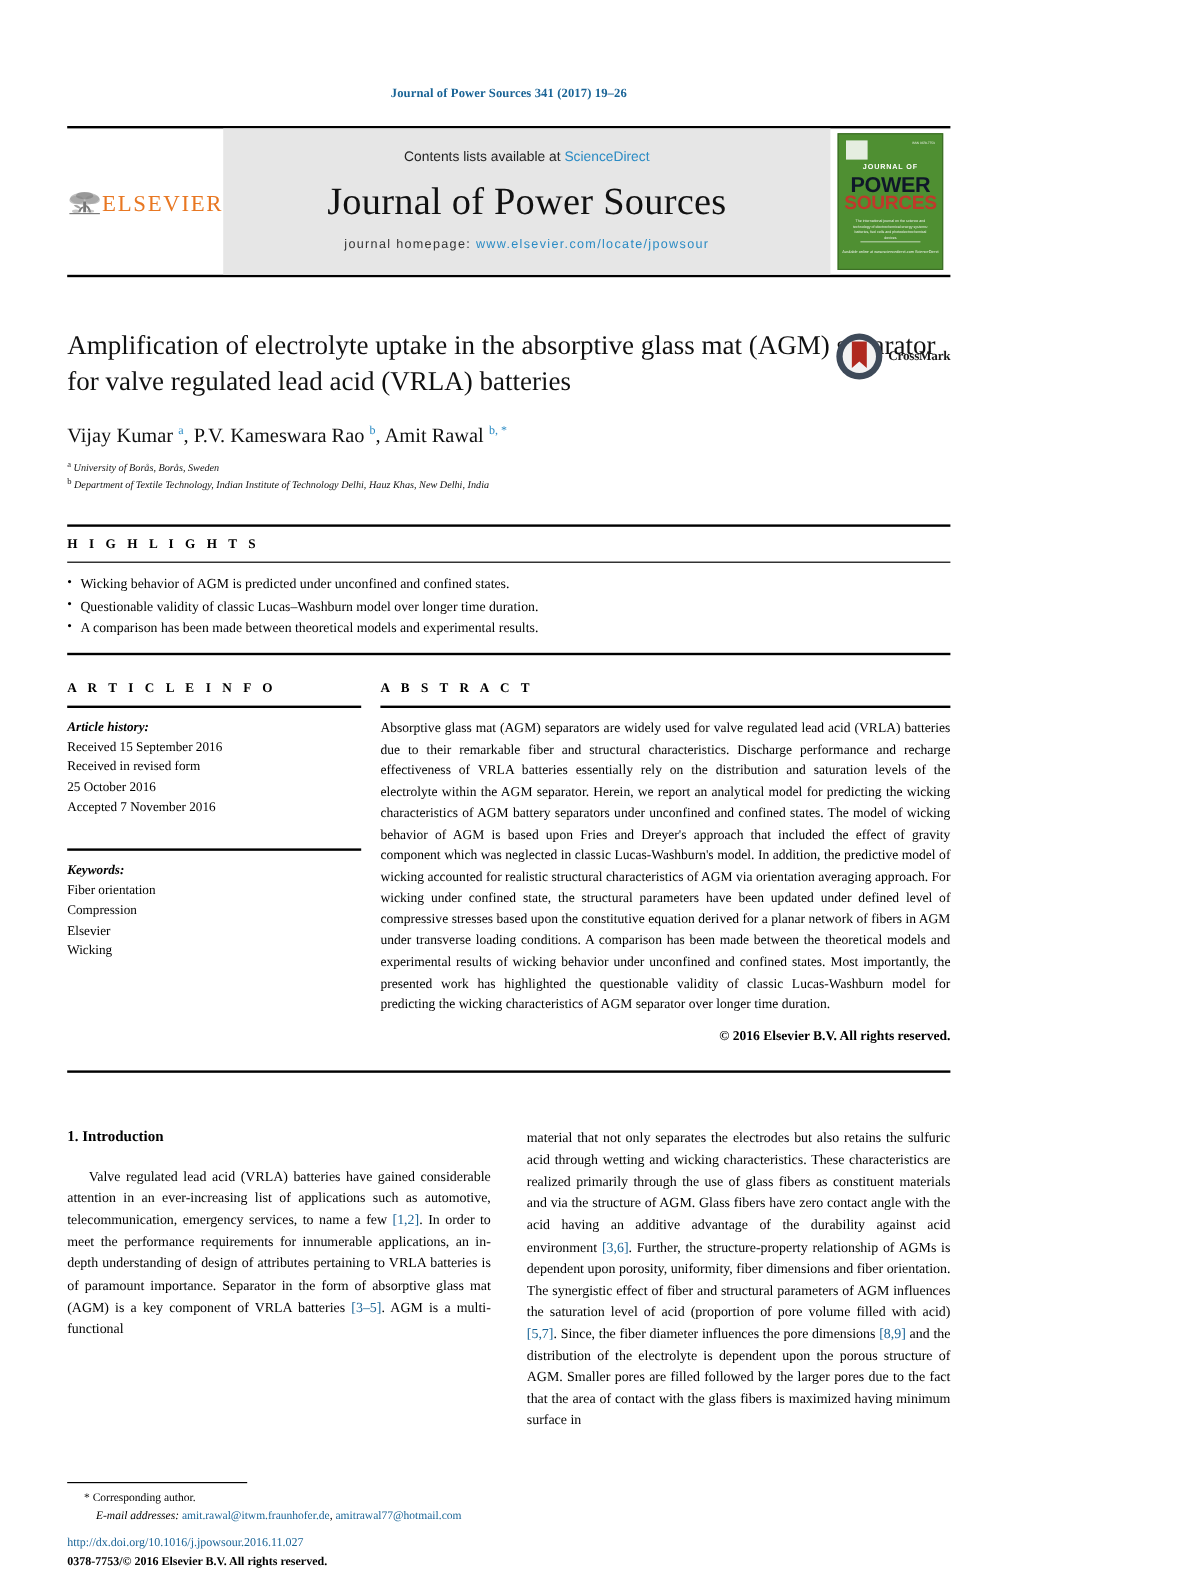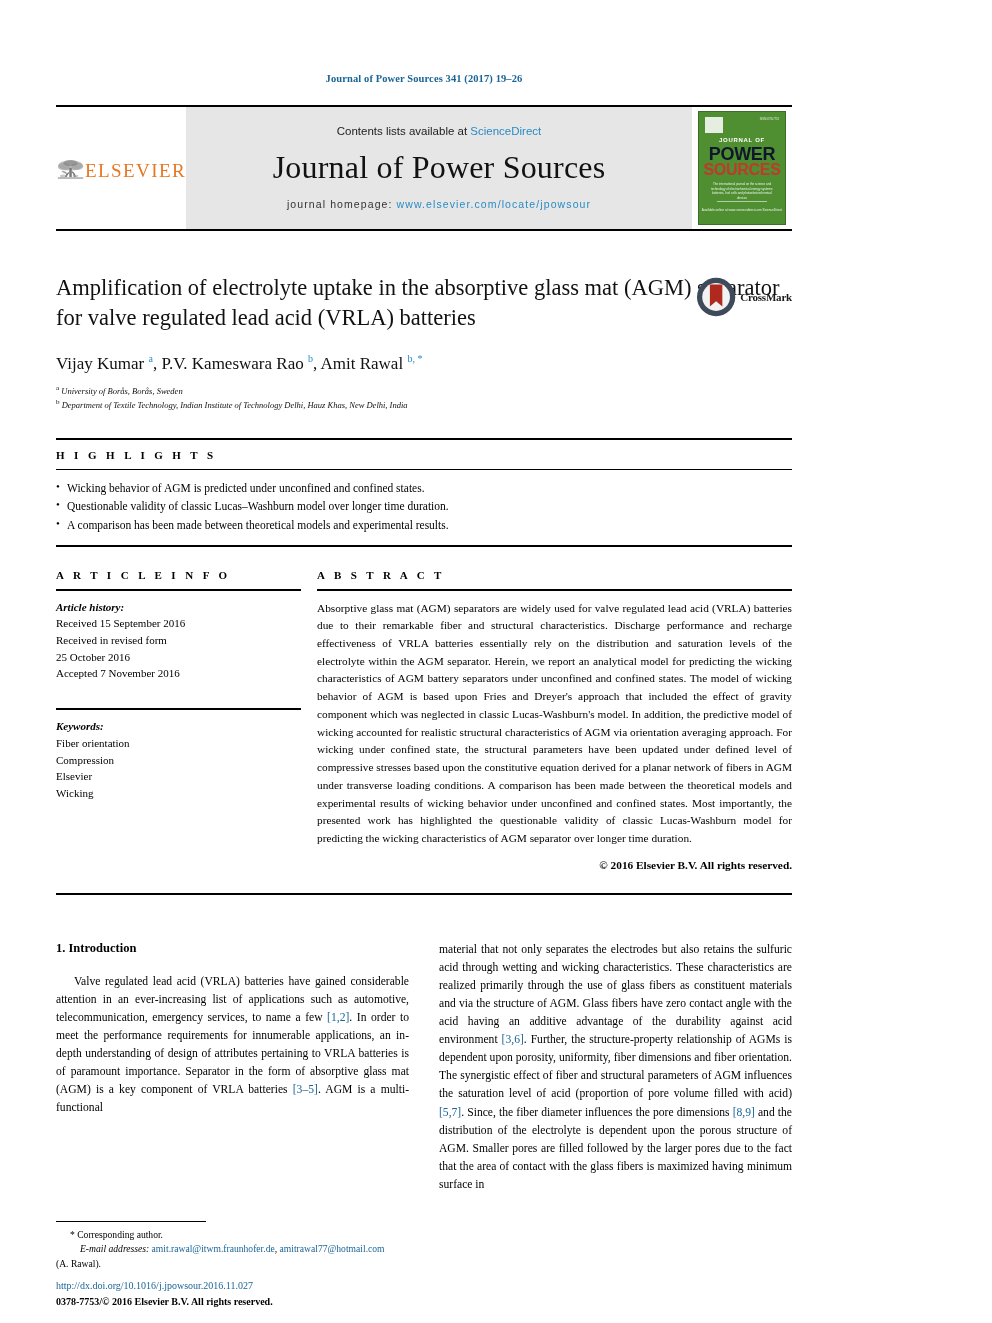--- a/index.html
+++ b/index.html
@@ -432,21 +432,20 @@
   <div class="footnote">
     <div class="foot-rule"></div>
     <div class="foot-line">
       <span style="padding-left:14px">*</span>
       <span>Corresponding author.</span>
     </div>
     <div class="foot-line" style="padding-left:24px">
       <span class="em">E-mail addresses:</span>
       <span class="lnk-ul">amit.rawal@itwm.fraunhofer.de</span><span>, </span><span class="lnk-ul">amitrawal77@hotmail.com</span>
     </div>
-    <div class="foot-line">(A. Rawal).</div>
   </div>
 
   <div class="doi-block">
     <div class="doi">http://dx.doi.org/10.1016/j.jpowsour.2016.11.027</div>
     <div class="issn">0378-7753/© 2016 Elsevier B.V. All rights reserved.</div>
   </div>
 
 </div>
 
 </body></html>

